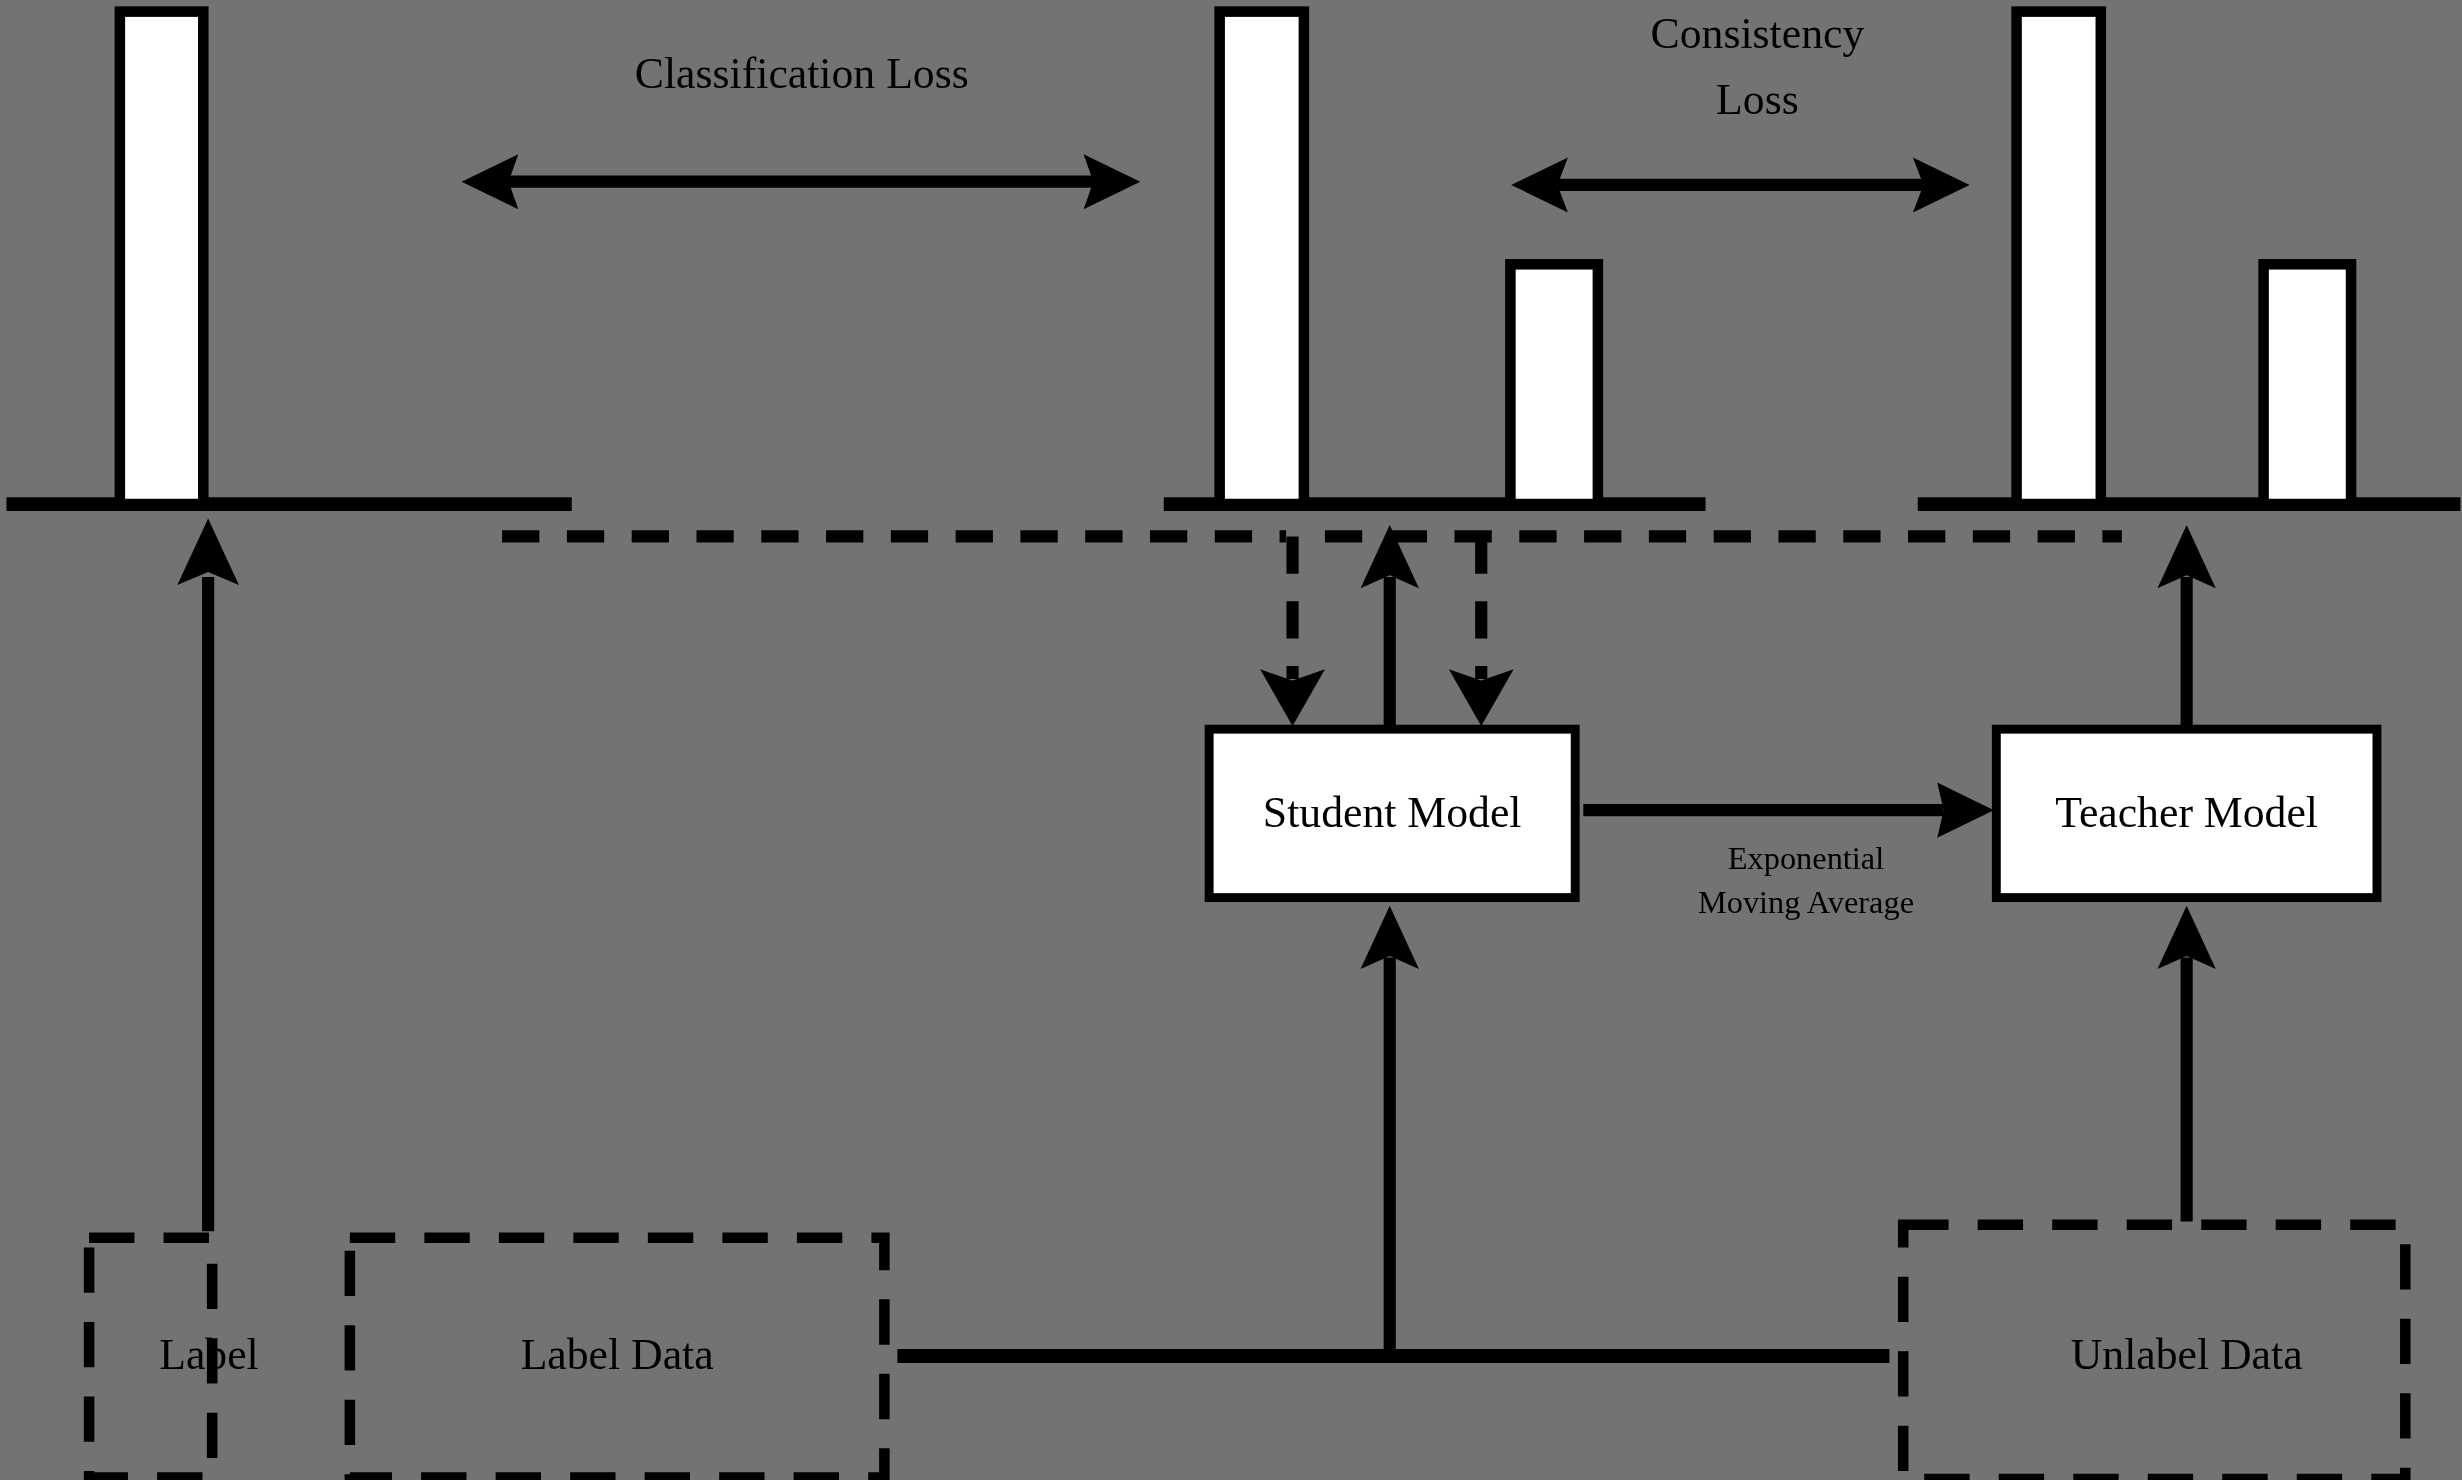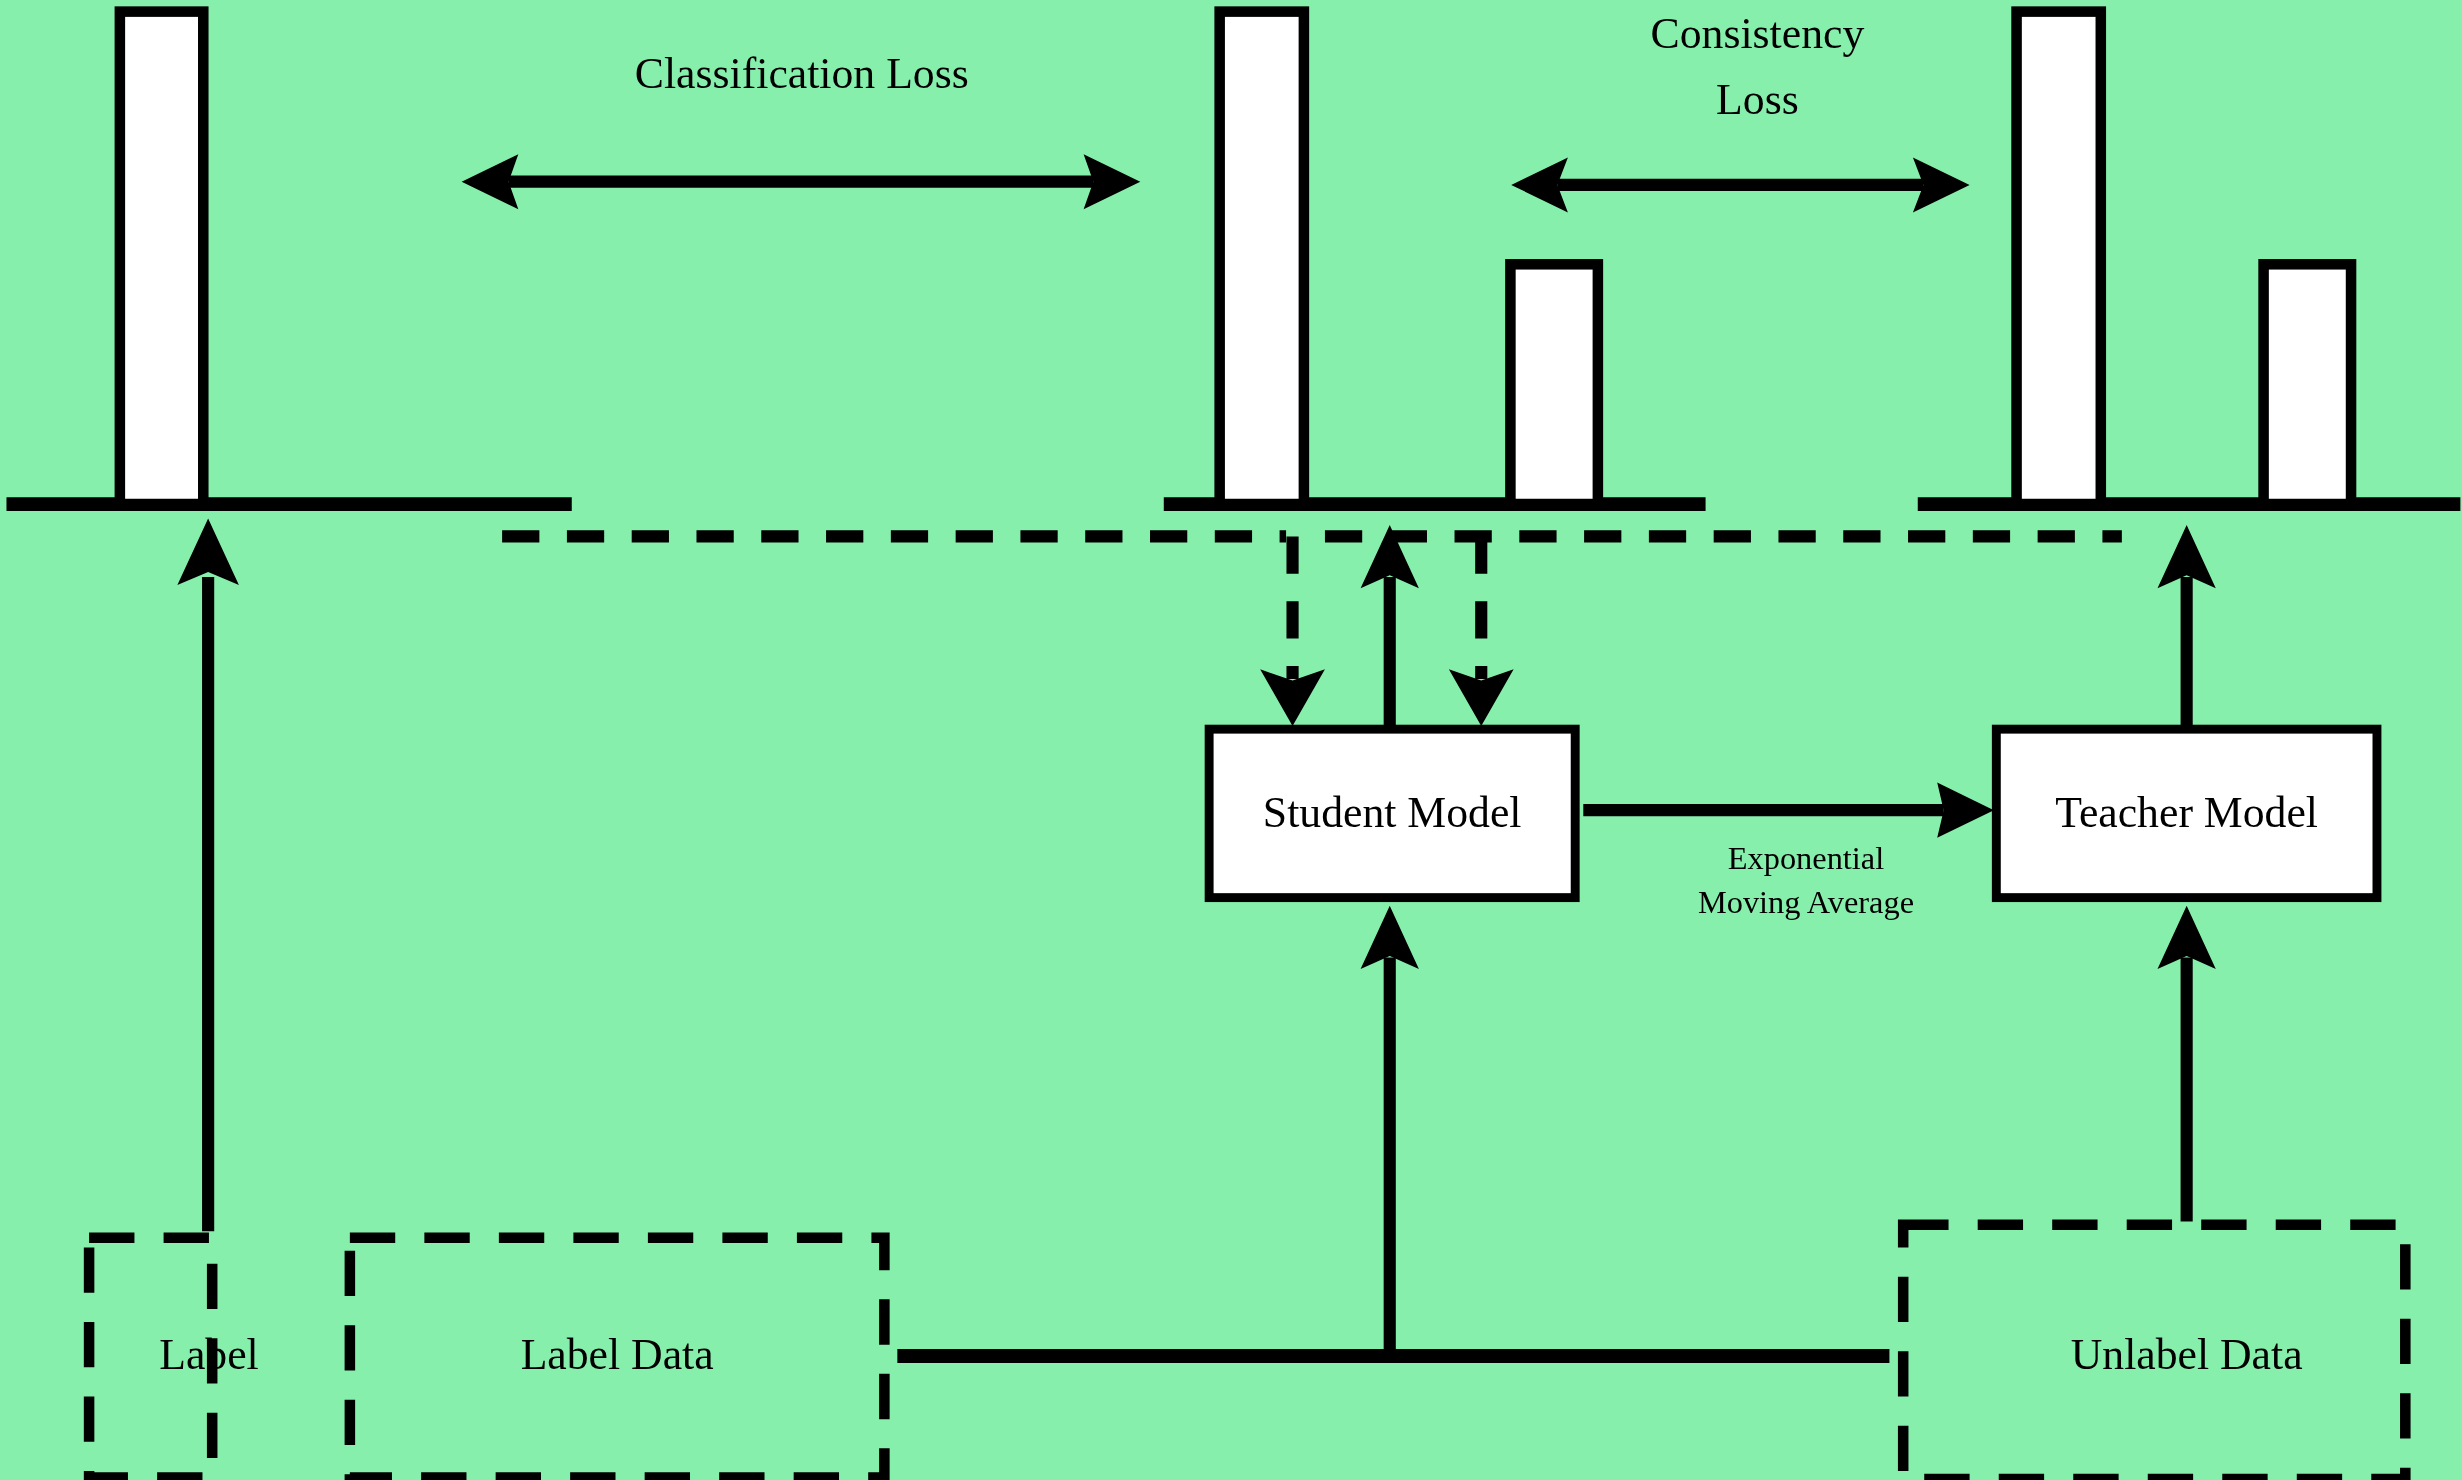--- a/index.html
+++ b/index.html
@@ -11,21 +11,21 @@
   body {
     width: 2462px;
     height: 1481px;
     font-family: "Liberation Serif", "DejaVu Serif", serif;
     overflow: hidden;
   }
   #diagram-root {
     position: relative;
     width: 2462px;
     height: 1481px;
-    background: #86efac;
+    background: #737373;
   }
   svg.canvas {
     position: absolute;
     top: 0;
     left: 0;
     width: 2462px;
     height: 1481px;
     display: block;
   }
   .bar-outline {

